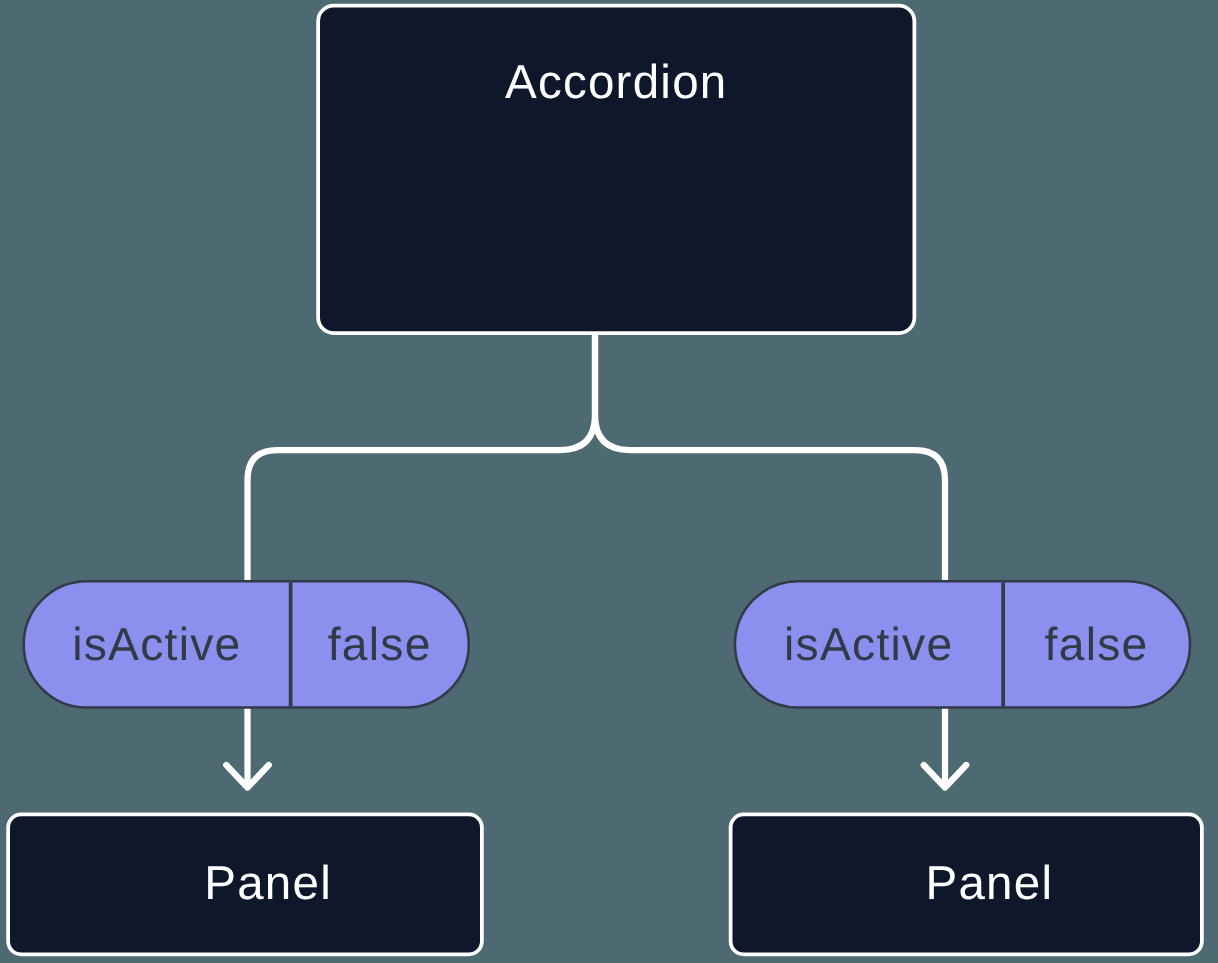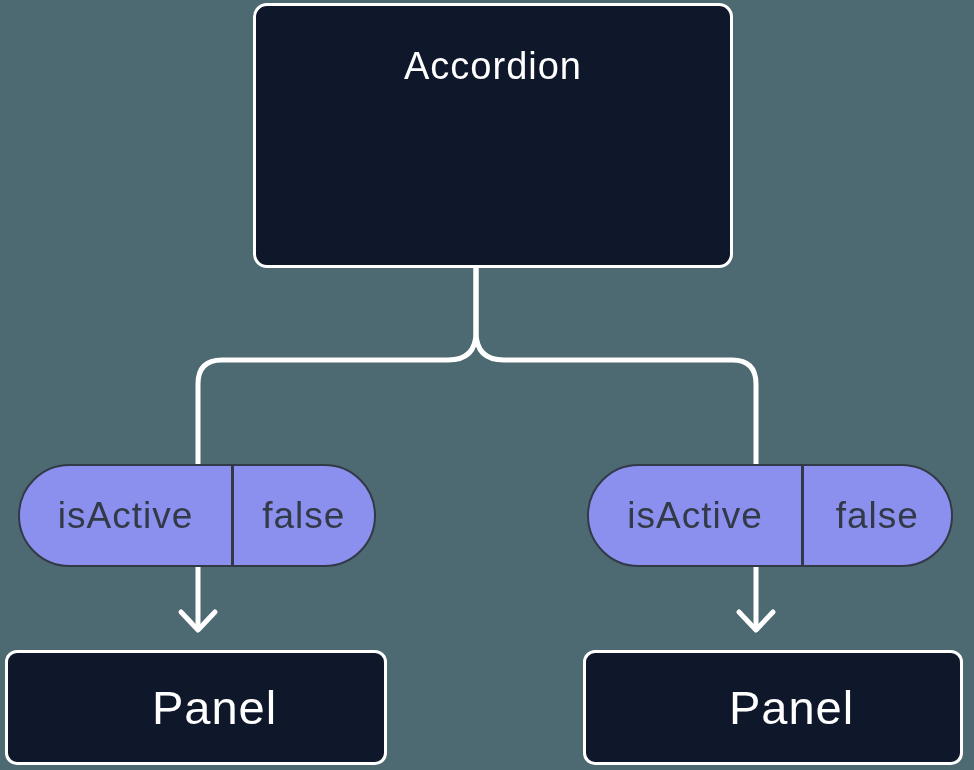--- a/index.html
+++ b/index.html
@@ -65,21 +65,21 @@
   .pill-outline .pill-key { flex: 0 0 272px; }
   .pill-filled-left  .pill-key { flex: 0 0 211px; }
   .pill-filled-right .pill-key { flex: 0 0 212px; }
   .pill-divider { width: 2.5px; }
   .pill-outline .pill-divider { background: #8187ec; }
   .pill-filled  .pill-divider { background: #323947; }
   .node-panel {
     top: 650px; height: 115px;
     border-radius: 12px;
     display: flex; align-items: center; justify-content: center;
-    font-size: 47px; letter-spacing: 1px;
+    font-size: 38px; letter-spacing: 1px;
   }
   .node-panel-left  { left: 5px;   width: 382px; }
   .node-panel-right { left: 583px; width: 380px; }
 </style>
 </head>
 <body>
 
 <div class="canvas">
 
   <svg class="connectors" width="974" height="770" viewBox="0 0 974 770">

